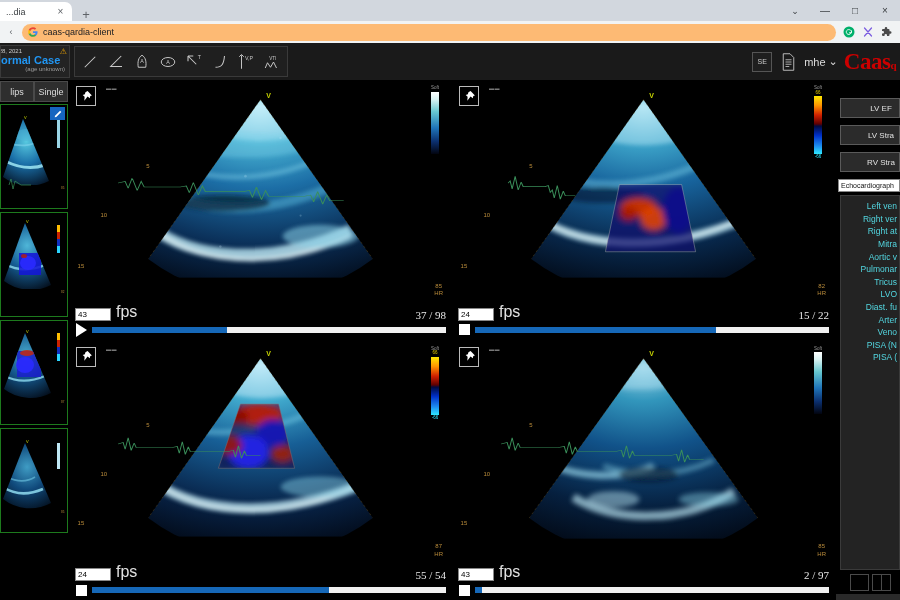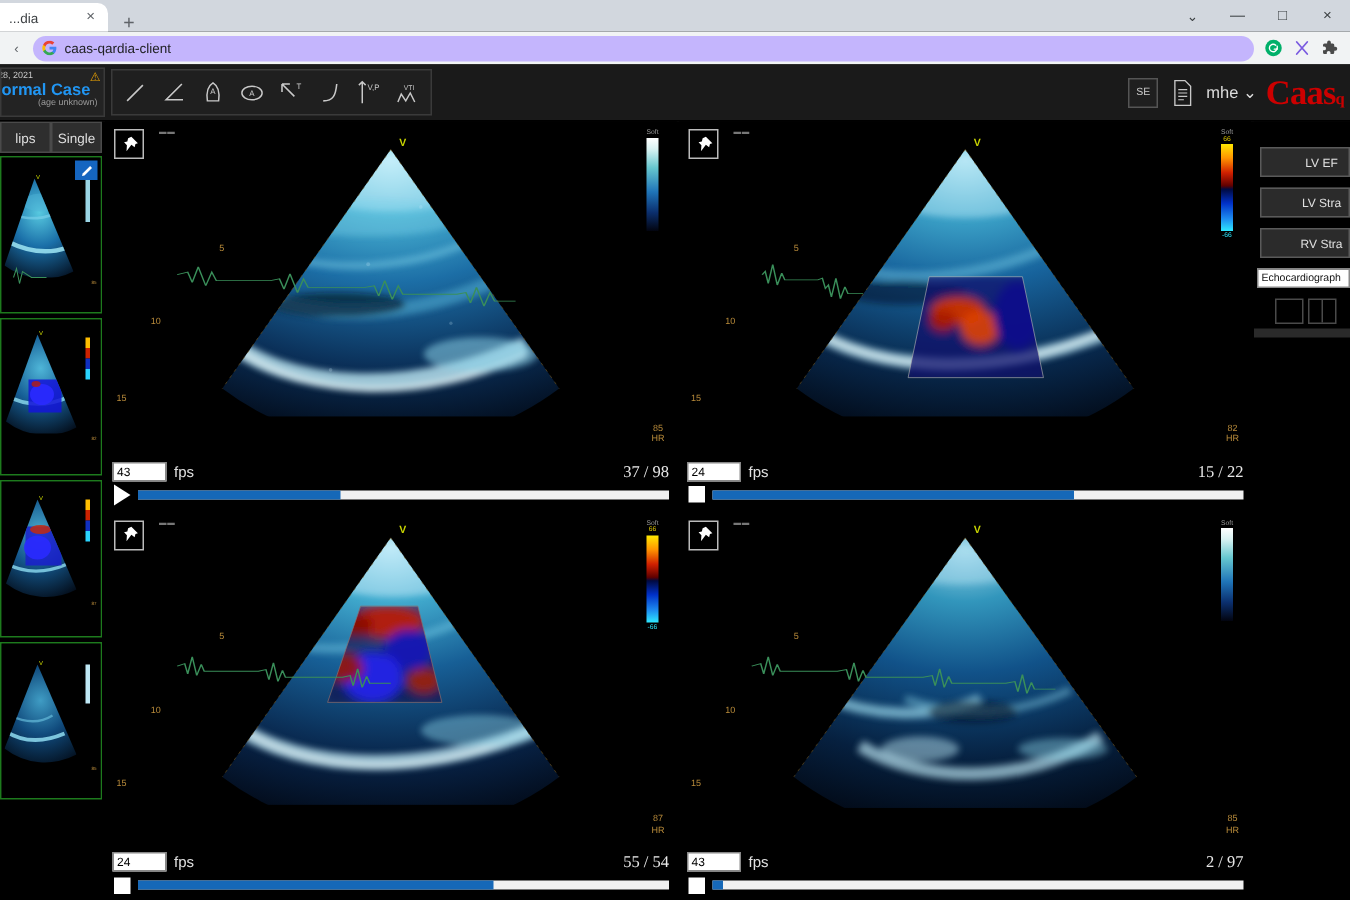--- a/index.html
+++ b/index.html
@@ -45,21 +45,21 @@
   .browser-toolbar {
     height: 22px; background: #f1f3f4; display: flex; align-items: center;
     padding: 0 4px; gap: 4px;
   }
   .nav-btn {
     width: 14px; height: 14px; display: flex; align-items: center;
     justify-content: center; color: #5f6368; font-size: 9px; cursor: pointer;
     flex: 0 0 auto;
   }
   .omnibox {
-    flex: 1; height: 17px; background: #c4b5fd; border-radius: 9px;
+    flex: 1; height: 17px; background: #fdba74; border-radius: 9px;
     display: flex; align-items: center; padding: 0 6px; gap: 5px;
     min-width: 0;
   }
   .g-icon {
     width: 10px; height: 10px; flex: 0 0 auto;
   }
   .omnibox-text {
     font-size: 9px; color: #202124; white-space: nowrap;
     overflow: hidden; flex: 1;
   }
@@ -200,21 +200,21 @@
     flex: 0 0 auto; background: #000; padding: 2px 5px 4px 5px;
   }
   .ctrl-row1 {
     display: flex; align-items: flex-end; height: 15px; margin-bottom: 3px;
   }
   .fps-input {
     width: 36px; height: 13px; background: #fff; border: 1px solid #888;
     color: #000; font-size: 8px; padding: 0 2px; font-family: "Liberation Sans", sans-serif;
     line-height: 11px;
   }
-  .fps-label { font-size: 10px; color: #e0e0e0; margin-left: 5px; }
+  .fps-label { font-size: 16px; color: #e0e0e0; margin-left: 5px; }
   .frame-count {
     margin-left: auto; font-size: 11px; color: #e8e8e8;
     font-family: Liberation Serif, serif;
   }
   .ctrl-row2 { display: flex; align-items: center; gap: 5px; height: 12px; }
   .play-btn {
     width: 0; height: 0; border-left: 11px solid #fff;
     border-top: 7px solid transparent; border-bottom: 7px solid transparent;
     cursor: pointer; flex: 0 0 auto; margin-left: 1px;
   }
@@ -836,20 +836,35 @@
         </div>
       </div>
 
     </div>
 
     <div class="right-panel">
       <div class="panel-btn">LV EF</div>
       <div class="panel-btn">LV Stra</div>
       <div class="panel-btn">RV Stra</div>
       <div class="panel-select">Echocardiograph</div>
+      <div class="meas-list">
+        <div class="meas-item">Left ven</div>
+        <div class="meas-item">Right ver</div>
+        <div class="meas-item">Right at</div>
+        <div class="meas-item">Mitra</div>
+        <div class="meas-item">Aortic v</div>
+        <div class="meas-item">Pulmonar</div>
+        <div class="meas-item">Tricus</div>
+        <div class="meas-item">LVO</div>
+        <div class="meas-item">Diast. fu</div>
+        <div class="meas-item">Arter</div>
+        <div class="meas-item">Veno</div>
+        <div class="meas-item">PISA (N</div>
+        <div class="meas-item">PISA (</div>
+      </div>
       <div class="layout-row">
         <div class="layout-btn">
             <div class="cell"></div>
           </div>
         <div class="layout-btn">
             <div class="cell"></div>
             <div class="cell"></div>
           </div>
       </div>
       <div class="bottom-strip"></div>

